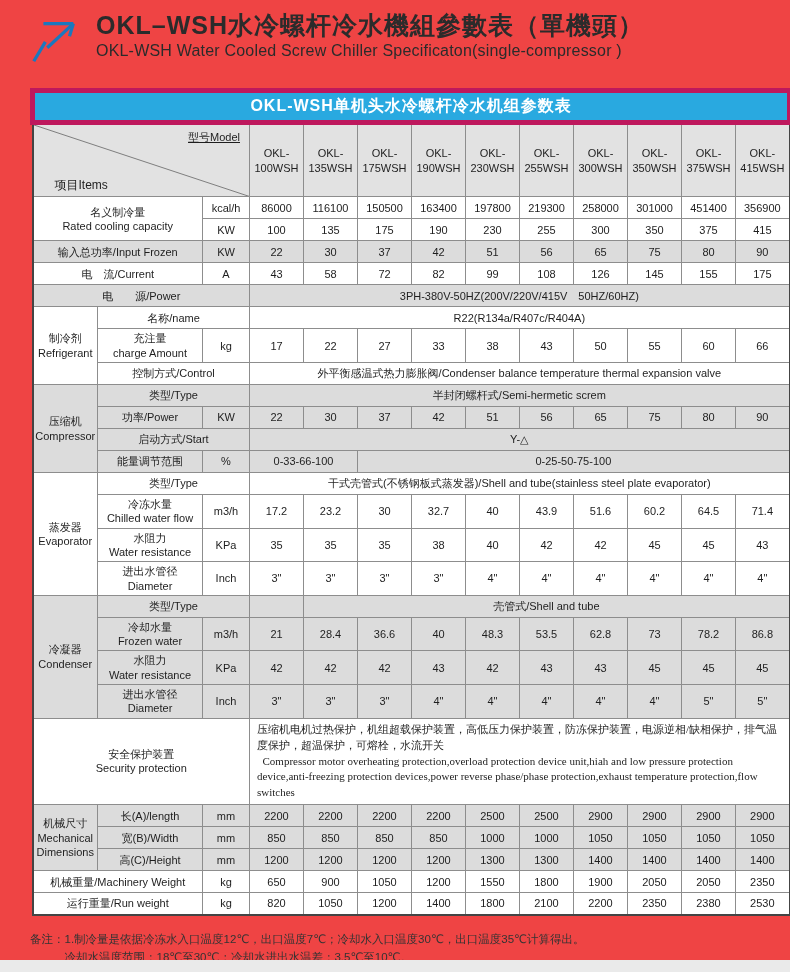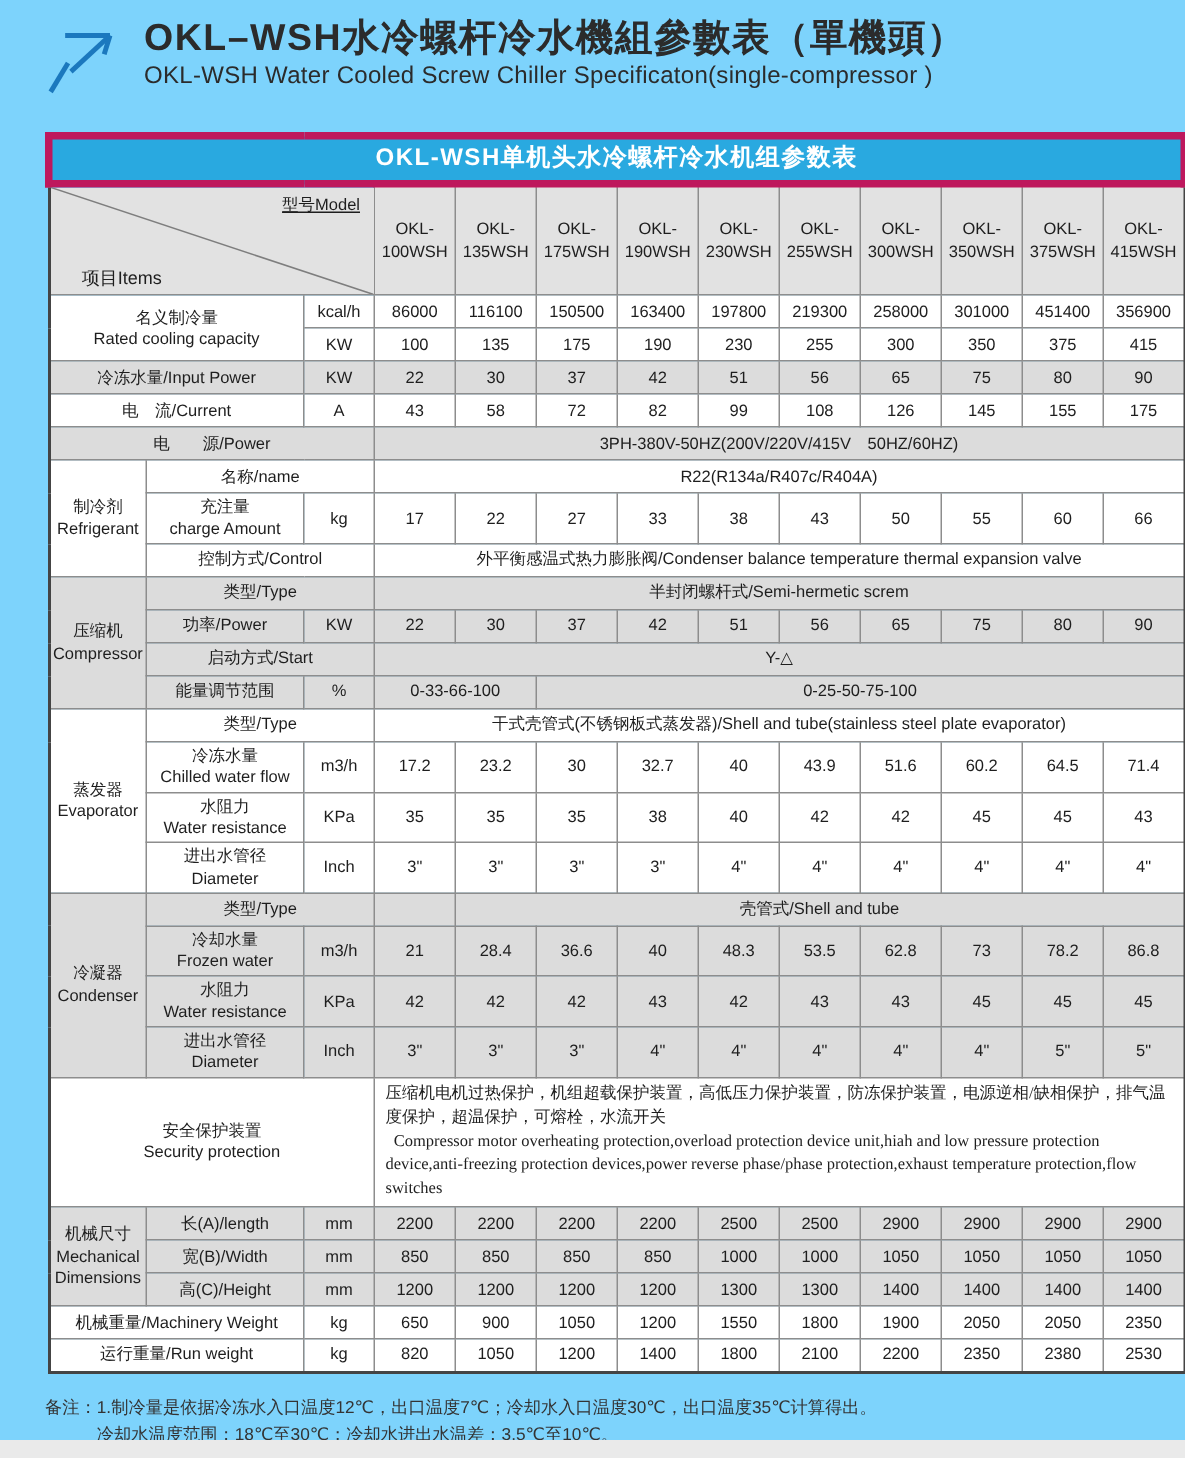--- a/index.html
+++ b/index.html
@@ -1,16 +1,16 @@
 <!DOCTYPE html>
 <html><head>
 <meta charset="utf-8">
 <style>
   html,body{margin:0;padding:0;background:#ffffff;}
-  .page{position:relative;width:790px;height:972px;background:#7dd3fc;overflow:hidden;
+  .page{position:relative;width:790px;height:972px;background:#ef4444;overflow:hidden;
         font-family:"Liberation Sans","DejaVu Sans",sans-serif;color:#2b2b2b;}
   
   .doc-header{display:flex;align-items:flex-start;padding:10px 0 0 26px;}
   .logo{flex:0 0 auto;margin-top:4px;}
   .titles{margin-left:12px;}
   .title-zh{margin:0;font-size:25px;font-weight:bold;letter-spacing:1px;line-height:1.2;}
   .title-en{font-size:16px;margin-top:2px;letter-spacing:.2px;}
   
   table.spec{border-collapse:collapse;table-layout:fixed;width:758px;margin:20px 0 0 30px;
              border:2px solid #444;}
@@ -123,21 +123,21 @@
           <td>175</td>
           <td>190</td>
           <td>230</td>
           <td>255</td>
           <td>300</td>
           <td>350</td>
           <td>375</td>
           <td>415</td>
         </tr>
         <tr class="g">
-          <td colspan="2">冷冻水量/Input Power</td>
+          <td colspan="2">输入总功率/Input Frozen</td>
           <td>KW</td>
           <td>22</td>
           <td>30</td>
           <td>37</td>
           <td>42</td>
           <td>51</td>
           <td>56</td>
           <td>65</td>
           <td>75</td>
           <td>80</td>

